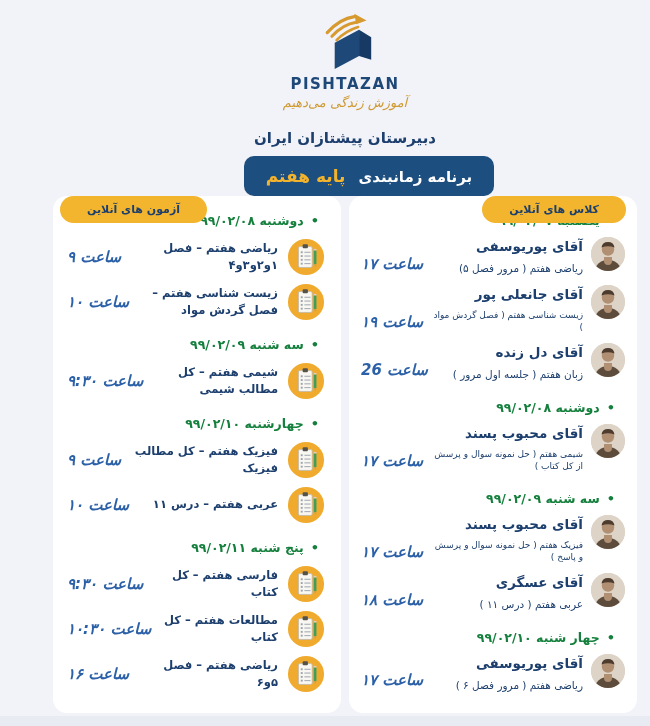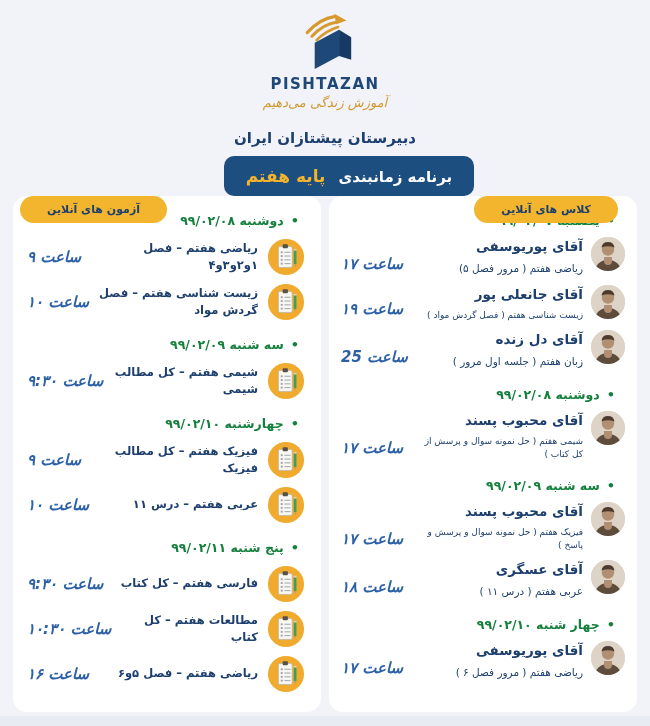--- a/index.html
+++ b/index.html
@@ -5,20 +5,21 @@
   * { margin:0; padding:0; box-sizing:border-box; }
   html,body { background:#e9ebf2; }
   .page {
     width:650px; height:716px;
     background:#f2f3f8;
     font-family:"DejaVu Sans", sans-serif;
     display:flex; flex-direction:column;
     overflow:hidden;
     margin:0 auto;
     position:relative;
+    padding-left:40px;
   }
   
   .brand { text-align:center; padding-top:12px; }
   .logo-wrap { display:flex; justify-content:center; }
   .brand-name { color:#1d4878; font-weight:bold; font-size:15px; letter-spacing:1.5px; margin-top:1px; }
   .tagline { color:#cf9a33; font-size:13px; font-style:italic; margin-top:2px; direction:rtl; }
   .school { color:#1d3f6e; font-weight:bold; font-size:15px; margin-top:19px; direction:rtl; }
   
   .banner-row { text-align:center; margin-top:9px; }
   .banner {
@@ -30,21 +31,21 @@
   
   .pills { position:relative; height:28px; margin-top:-14px; }
   .pill {
     position:absolute; top:14px;
     background:#f2b52d; color:#1d3f6e;
     font-size:11px; font-weight:bold;
     padding:7px 27px; border-radius:16px;
     direction:rtl; white-space:nowrap;
   }
   .pill-left { left:20px; }
-  .pill-right { right:32px;text-align:center; }
+  .pill-right { right:24px;text-align:center; }
   
   .columns { display:flex; gap:8px; padding:0 13px; margin-top:14px; flex:1; align-items:stretch; }
   .card {
     background:#ffffff; border-radius:14px;
     flex:1; direction:rtl;
     padding:8px 10px 12px 10px;
   }
   .date-row { color:#15803d; font-weight:bold; font-size:12.5px; padding:9px 12px 3px 0; }
   .bullet { margin-left:7px; font-size:13px; }
   
@@ -332,21 +333,21 @@
   <rect width="34" height="34" fill="#ddd3c6"></rect>
   <circle cx="17" cy="12.5" r="6.2" fill="#b08f73"></circle>
   <path d="M10.5,10.5 a6.6 6.6 0 0 1 13,0 a12 7 0 0 0 -13,0 Z" fill="#4d3b2e"></path>
   <path d="M4,34 a13 11 0 0 1 26,0 Z" fill="#5d4b3c"></path>
   <path d="M13,20 h8 v4 a4 4 0 0 1 -8,0 Z" fill="#b08f73"></path>
 </svg></span>
           <div class="class-info">
             <div class="teacher">آقای دل زنده</div>
             <div class="csubject">زبان هفتم ( جلسه اول مرور )</div>
           </div>
-          <span class="time ctime">ساعت 25</span>
+          <span class="time ctime">ساعت 26</span>
         </div>
         <div class="date-row"><span class="bullet">•</span><span>دوشنبه ۹۹/۰۲/۰۸</span></div>
         <div class="class-row">
           <span class="avatar">
 <svg width="34" height="34" viewBox="0 0 34 34">
   <rect width="34" height="34" fill="#ddd3c6"></rect>
   <circle cx="17" cy="12.5" r="6.2" fill="#b08f73"></circle>
   <path d="M10.5,10.5 a6.6 6.6 0 0 1 13,0 a12 7 0 0 0 -13,0 Z" fill="#4d3b2e"></path>
   <path d="M4,34 a13 11 0 0 1 26,0 Z" fill="#5d4b3c"></path>
   <path d="M13,20 h8 v4 a4 4 0 0 1 -8,0 Z" fill="#b08f73"></path>

